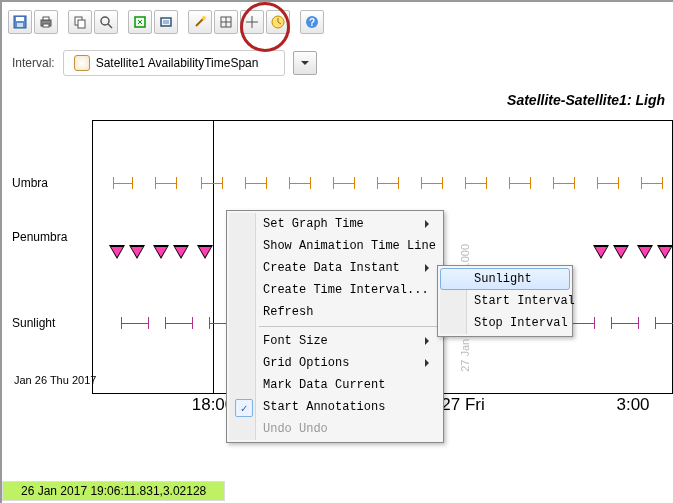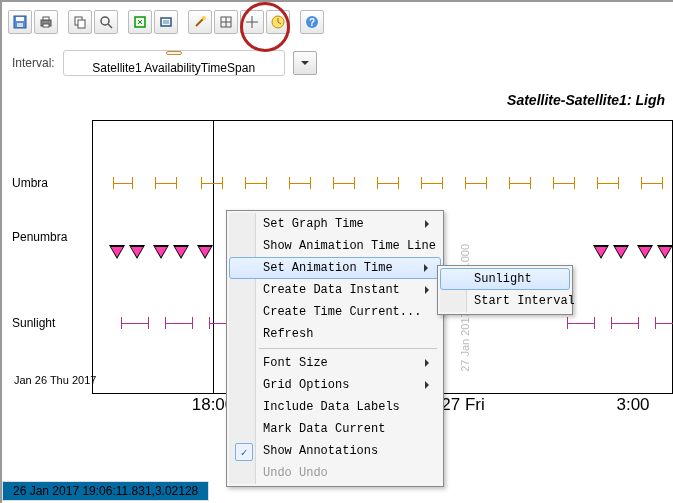--- a/index.html
+++ b/index.html
@@ -2,41 +2,41 @@
 <html><head>
 <meta charset="utf-8">
 <style>
 html,body{margin:0;padding:0;font-family:"Segoe UI",Arial,sans-serif;font-size:12px;color:#000;background:#fff;width:673px;height:503px;overflow:hidden;border:1px solid #999;box-sizing:border-box;}
 .toolbar{display:flex;align-items:center;gap:2px;padding:4px 6px;height:32px;}
 .tb-btn{width:22px;height:22px;border:1px solid #bbb;border-radius:2px;background:linear-gradient(#fff,#e8e8e8);display:flex;align-items:center;justify-content:center;cursor:pointer;}
 .tb-sep{width:6px;}
 .highlight-circle{position:absolute;left:240px;top:2px;width:44px;height:44px;border:3px solid #b22222;border-radius:50%;pointer-events:none;z-index:50;}
 .interval-row{display:flex;align-items:center;gap:8px;padding:8px 10px 16px 10px;}
 .interval-label{color:#444;}
-.interval-select{display:flex;align-items:center;gap:6px;border:1px solid #ccc;border-radius:3px;height:24px;padding:0 10px;background:#fff;cursor:pointer;min-width:200px;flex-direction:column;}
+.interval-select{display:flex;align-items:center;gap:6px;border:1px solid #ccc;border-radius:3px;height:24px;padding:0 10px;background:#fff;cursor:pointer;min-width:200px;}
 .sat-icon{width:14px;height:14px;border:1px solid #c48f3c;border-radius:3px;background:radial-gradient(#fff,#f7e6c8);}
 .dd-btn{width:22px;height:22px;border:1px solid #aaa;border-radius:2px;background:linear-gradient(#fdfdfd,#e4e4e4);display:flex;align-items:center;justify-content:center;cursor:pointer;}
 .dd-btn::after{content:"";border:4px solid transparent;border-top-color:#333;margin-top:3px;}
 .chart-title{text-align:right;font-weight:bold;font-style:italic;font-size:14px;padding-right:8px;margin-bottom:6px;}
 .chart{position:relative;height:310px;border-top:none;}
 .frame{position:absolute;left:90px;top:6px;right:0;bottom:30px;border:1px solid #000;}
 .vline{position:absolute;top:0;bottom:0;width:1px;background:#000;}
 .row-label{position:absolute;left:10px;font-size:12px;color:#000;}
 
 .seg{position:absolute;height:1px;}
 .seg.o{background:#d98200;}
 .seg.m{background:#b03090;}
 .tick{position:absolute;width:1px;height:12px;top:-6px;}
 .tick.o{background:#d98200;}
 .tick.m{background:#b03090;}
 .tri{position:absolute;width:0;height:0;border:8px solid transparent;border-top:14px solid #000;}
 .tri::after{content:"";position:absolute;left:-6px;top:-12px;width:0;height:0;border:6px solid transparent;border-top:10px solid #ff3fb0;}
 .x-label{position:absolute;bottom:-22px;font-size:17px;color:#000;transform:translateX(-50%);}
 .vert-date{position:absolute;writing-mode:vertical-rl;transform:rotate(180deg);color:#bbb;font-size:11px;left:457px;top:130px;letter-spacing:0;}
-.footer{position:absolute;left:2px;bottom:2px;font-size:12px;background:#0369a1;border:1px solid #ddd;padding:2px 10px;margin-top:22px;}
+.footer{position:absolute;left:2px;bottom:2px;font-size:12px;background:#bef264;border:1px solid #ddd;padding:2px 18px;margin-top:22px;}
 .small-date{position:absolute;left:12px;bottom:38px;font-size:11px;}
 
 .menu{position:absolute;background:#f5f5f5;border:1px solid #8a8a8a;box-shadow:2px 2px 4px rgba(0,0,0,0.25);font-size:12px;z-index:100;padding:2px;}
 .menu .gutter{position:absolute;left:2px;top:2px;bottom:2px;width:26px;background:#eee;border-right:1px solid #d8d8d8;}
 .menu-item{position:relative;padding:4px 24px 4px 34px;white-space:nowrap;cursor:default;font-family:Liberation Mono, monospace;}
 .menu-item.disabled{color:#999;}
 .menu-item.has-sub::after{content:"";position:absolute;right:8px;top:50%;margin-top:-4px;border:4px solid transparent;border-left-color:#333;}
 .menu-item.hl{background:linear-gradient(#eaf3ff,#d6e8ff);border:1px solid #7fb1e3;border-radius:3px;padding:3px 23px 3px 33px;}
 .menu-sep{height:1px;background:#c8c8c8;margin:3px 4px 3px 30px;}
 .check{position:absolute;left:6px;top:3px;width:16px;height:16px;border:1px solid #7fb1e3;border-radius:2px;background:#eaf3ff;display:flex;align-items:center;justify-content:center;color:#2b5fa0;font-size:11px;}
@@ -240,30 +240,29 @@
   <div class="vert-date">27 Jan 2017 00:00:00.000</div>
   <div class="small-date">Jan 26 Thu 2017</div>
 </div>
 
 <div class="footer">26 Jan 2017 19:06:11.831,3.02128</div>
 
 <div class="menu mainmenu">
   <div class="gutter"></div>
   <div class="menu-item has-sub"><span>Set Graph Time</span></div>
   <div class="menu-item"><span>Show Animation Time Line</span></div>
-  <div class="menu-item has-sub hl"><span>Set Animation Time</span></div>
   <div class="menu-item has-sub"><span>Create Data Instant</span></div>
-  <div class="menu-item"><span>Create Time Current...</span></div>
+  <div class="menu-item"><span>Create Time Interval...</span></div>
   <div class="menu-item"><span>Refresh</span></div>
   <div class="menu-sep"></div>
   <div class="menu-item has-sub"><span>Font Size</span></div>
   <div class="menu-item has-sub"><span>Grid Options</span></div>
-  <div class="menu-item"><span>Include Data Labels</span></div>
   <div class="menu-item"><span>Mark Data Current</span></div>
-  <div class="menu-item"><span class="check">✓</span><span>Show Annotations</span></div>
+  <div class="menu-item"><span class="check">✓</span><span>Start Annotations</span></div>
   <div class="menu-item disabled"><span>Undo Undo</span></div>
 </div>
 
 <div class="menu submenu">
   <div class="gutter"></div>
   <div class="menu-item hl"><span>Sunlight</span></div>
   <div class="menu-item"><span>Start Interval</span></div>
+  <div class="menu-item"><span>Stop Interval</span></div>
 </div>
 
 </body></html>

